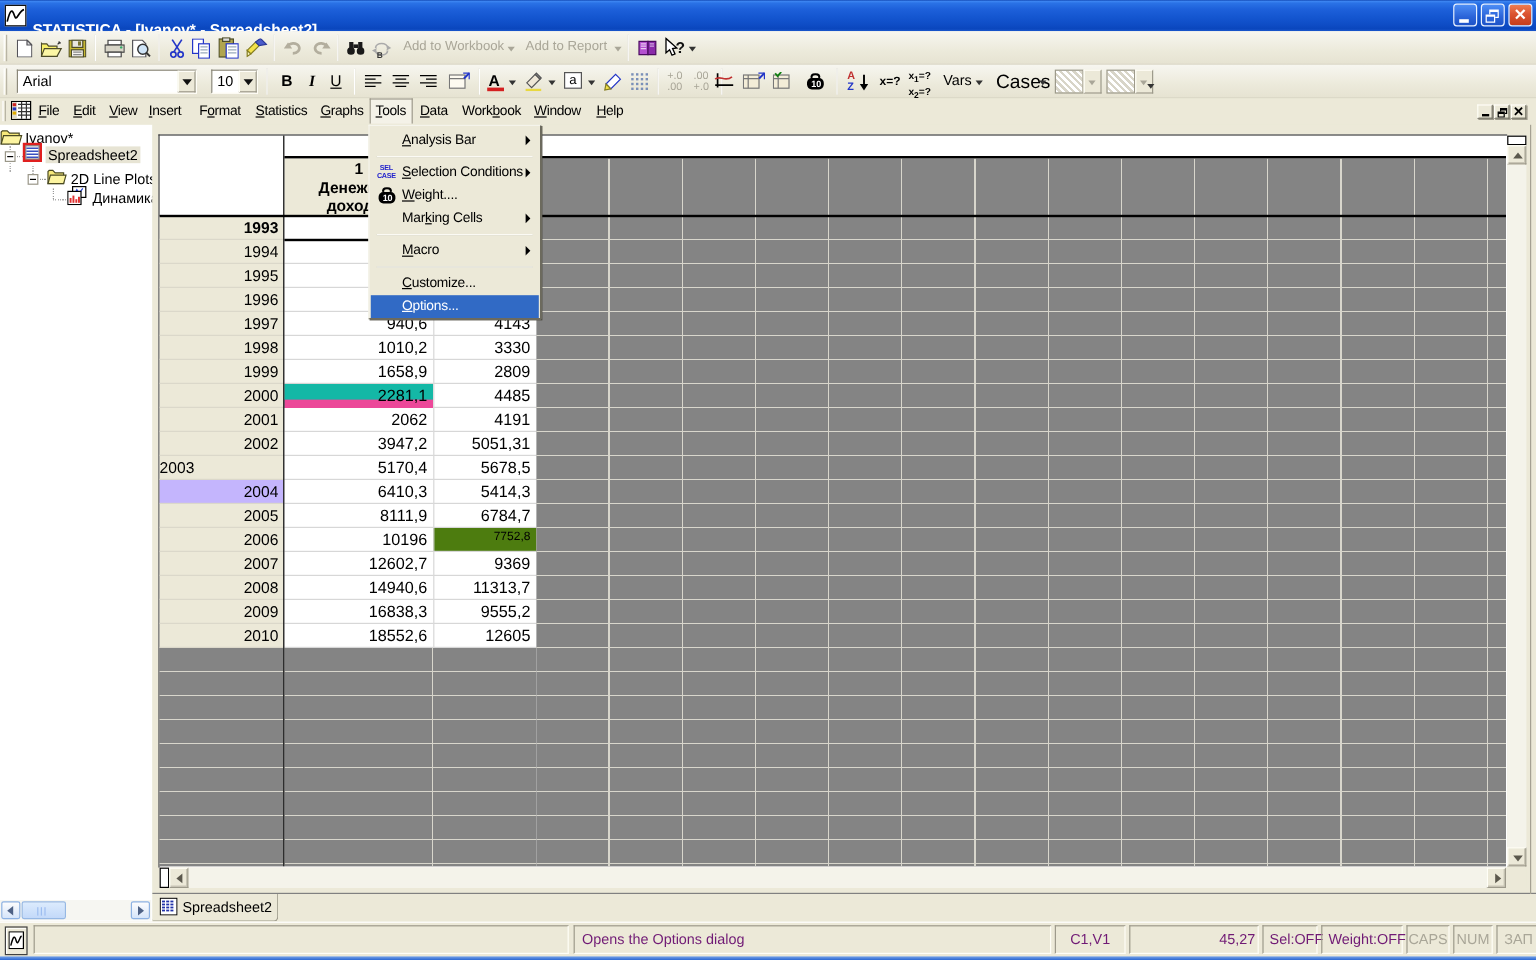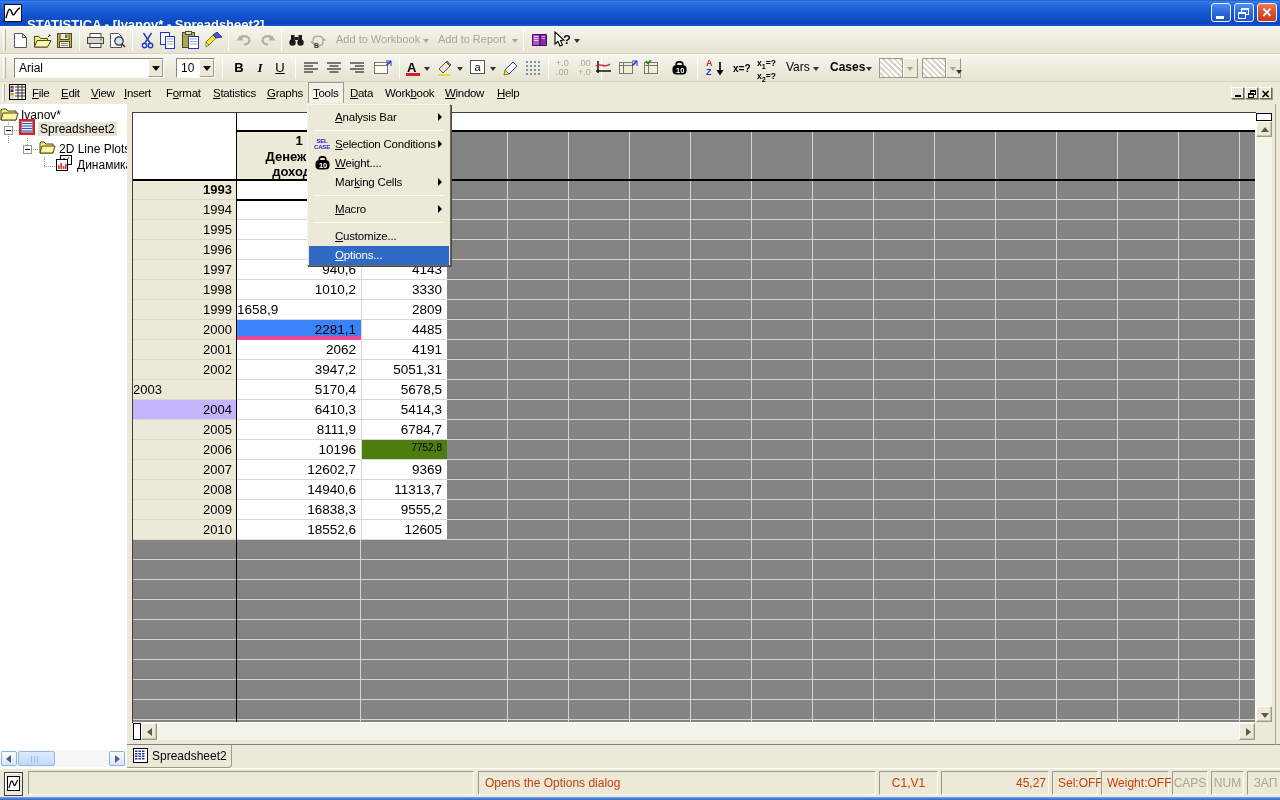--- a/index.html
+++ b/index.html
@@ -51,21 +51,21 @@
 
 .beige { background:#ece9d8; }
 .gray { background:#848484; }
 
 
 .sbtrack { background:#f4f3ea; }
 .sbtn { background:#ece9d8; border:1px solid; border-color:#fffef7 #9d9a8b #9d9a8b #fffef7; box-shadow:inset -1px -1px 0 #c9c5b5; color:#6f6d60; }
 
 
 #statusbar { left:0; top:768px; width:1280px; height:29px; background:#ece9d8; border-top:1px solid #fff; }
-.pane { top:2px; height:24px; border:1px solid; border-color:#9d9a8b #fffef7 #fffef7 #9d9a8b; font-size:12px; color:#c2410c; line-height:22px; }
+.pane { top:2px; height:24px; border:1px solid; border-color:#9d9a8b #fffef7 #fffef7 #9d9a8b; font-size:12px; color:#701a75; line-height:22px; }
 #bluebar { left:0; top:797px; width:1280px; height:3px; background:linear-gradient(180deg,#74a1e8,#2c68d2); }
 
 
 #menu { left:307px; top:104px; width:144px; height:162px; background:#ece9d8;
   border:1px solid #aca899; border-color:#f5f4ec #6c6a5d #6c6a5d #f5f4ec;
   box-shadow:1px 1px 0 #4e4c42; z-index:50; }
 .menuitem { left:1px; width:140px; height:19px; font-size:11.5px; letter-spacing:-0.2px; line-height:19px; color:#000; }
 .menuitem .txt { position:absolute; left:26px; }
 .msep { left:6px; width:130px; height:1px; background:#b5b2a3; border-bottom:1px solid #fbfaf4; }
 .marrow { position:absolute; right:7px; top:5px; width:0; height:0; border-left:4px solid #000; border-top:4px solid transparent; border-bottom:4px solid transparent; }
@@ -309,21 +309,21 @@
     <div class="abs tsep" style="left:697px; top:3px;"></div>
     <div class="abs" style="left:706px; top:5px; font-size:9px; font-weight:bold; line-height:9px;"><span style="color:#c03030;">A</span><br><span style="color:#2336c8;">Z</span></div>
     <svg class="abs" style="left:716px; top:8px;" width="8" height="14" viewBox="0 0 8 14">
         <line x1="4" y1="0" x2="4" y2="9" stroke="#000" stroke-width="1.6"></line>
         <path d="M0.5 8 L7.5 8 L4 13.5 Z" fill="#000"></path>
       </svg>
     <div class="abs" style="left:733px; top:9px; font-size:10px; font-weight:bold;">x=?</div>
     <div class="abs" style="left:757px; top:5px; font-size:8.5px; font-weight:bold; line-height:9px;">x<sub>1</sub>=?<br>x<sub>2</sub>=?</div>
     <div class="abs" style="left:786px; top:6px; font-size:12px;">Vars</div>
     <div class="abs garr" style="left:813px; top:13px; border-top-color:#333;"></div>
-    <div class="abs" style="left:830px; top:6px; font-size:12px;font-weight:bold;">Cases</div>
+    <div class="abs" style="left:830px; top:6px; font-size:16px;">Cases</div>
     <div class="abs garr" style="left:866px; top:13px; border-top-color:#333;"></div>
     <div class="abs dcombo" style="left:879px; top:4px;">
         <span class="dhatch"></span>
         <span class="dbtn">
           <span class="garr" style="position:absolute; left:3px; top:8px;"></span>
         </span>
       </div>
     <div class="abs dcombo" style="left:922px; top:4px;">
         <span class="dhatch"></span>
         <span class="dbtn">
@@ -449,22 +449,22 @@
   <div style="height:20px; background:#ece9d8; border-bottom:1px solid #dbd8ca; font-size:13px;  text-align:right; padding:2px 4px 0 0; box-sizing:border-box;">2010</div>
     </div>
 
   <div id="datacol1" class="abs" style="left:237px; top:180px; width:124px;">
       <div style="height:20px; background:#fff; border-bottom:1px solid #d7d7d7; font-size:13.5px; text-align:right; padding:2px 5px 0 0; box-sizing:border-box;"></div>
   <div style="height:20px; background:#fff; border-bottom:1px solid #d7d7d7; font-size:13.5px; text-align:right; padding:2px 5px 0 0; box-sizing:border-box;"></div>
   <div style="height:20px; background:#fff; border-bottom:1px solid #d7d7d7; font-size:13.5px; text-align:right; padding:2px 5px 0 0; box-sizing:border-box;"></div>
   <div style="height:20px; background:#fff; border-bottom:1px solid #d7d7d7; font-size:13.5px; text-align:right; padding:2px 5px 0 0; box-sizing:border-box;"></div>
   <div style="height:20px; background:#fff; border-bottom:1px solid #d7d7d7; font-size:13.5px; text-align:right; padding:2px 5px 0 0; box-sizing:border-box;">940,6</div>
   <div style="height:20px; background:#fff; border-bottom:1px solid #d7d7d7; font-size:13.5px; text-align:right; padding:2px 5px 0 0; box-sizing:border-box;">1010,2</div>
-  <div style="height:20px; background:#fff; border-bottom:1px solid #d7d7d7; font-size:13.5px; padding:2px 5px 0 0; box-sizing:border-box;">1658,9</div>
-  <div style="height:20px; background:#3b82f6; border-bottom:4px solid #ec4899; font-size:13.5px; text-align:right; padding:2px 5px 0 13px; box-sizing:border-box;">2281,1</div>
+  <div style="height:20px; background:#fff; border-bottom:1px solid #d7d7d7; font-size:13.5px; text-align:right; padding:2px 5px 0 16px; box-sizing:border-box;">1658,9</div>
+  <div style="height:20px; background:#14b8a6; border-bottom:7px solid #ec4899; font-size:13.5px; text-align:right; padding:2px 5px 0 13px; box-sizing:border-box;">2281,1</div>
   <div style="height:20px; background:#fff; border-bottom:1px solid #d7d7d7; font-size:13.5px; text-align:right; padding:2px 5px 0 0; box-sizing:border-box;">2062</div>
   <div style="height:20px; background:#fff; border-bottom:1px solid #d7d7d7; font-size:13.5px; text-align:right; padding:2px 5px 0 0; box-sizing:border-box;">3947,2</div>
   <div style="height:20px; background:#fff; border-bottom:1px solid #d7d7d7; font-size:13.5px; text-align:right; padding:2px 5px 0 0; box-sizing:border-box;">5170,4</div>
   <div style="height:20px; background:#fff; border-bottom:1px solid #d7d7d7; font-size:13.5px; text-align:right; padding:2px 5px 0 0; box-sizing:border-box;">6410,3</div>
   <div style="height:20px; background:#fff; border-bottom:1px solid #d7d7d7; font-size:13.5px; text-align:right; padding:2px 5px 0 0; box-sizing:border-box;">8111,9</div>
   <div style="height:20px; background:#fff; border-bottom:1px solid #d7d7d7; font-size:13.5px; text-align:right; padding:2px 5px 0 0; box-sizing:border-box;">10196</div>
   <div style="height:20px; background:#fff; border-bottom:1px solid #d7d7d7; font-size:13.5px; text-align:right; padding:2px 5px 0 0; box-sizing:border-box;">12602,7</div>
   <div style="height:20px; background:#fff; border-bottom:1px solid #d7d7d7; font-size:13.5px; text-align:right; padding:2px 5px 0 0; box-sizing:border-box;">14940,6</div>
   <div style="height:20px; background:#fff; border-bottom:1px solid #d7d7d7; font-size:13.5px; text-align:right; padding:2px 5px 0 0; box-sizing:border-box;">16838,3</div>
   <div style="height:20px; background:#fff; border-bottom:1px solid #d7d7d7; font-size:13.5px; text-align:right; padding:2px 5px 0 0; box-sizing:border-box;">18552,6</div>

